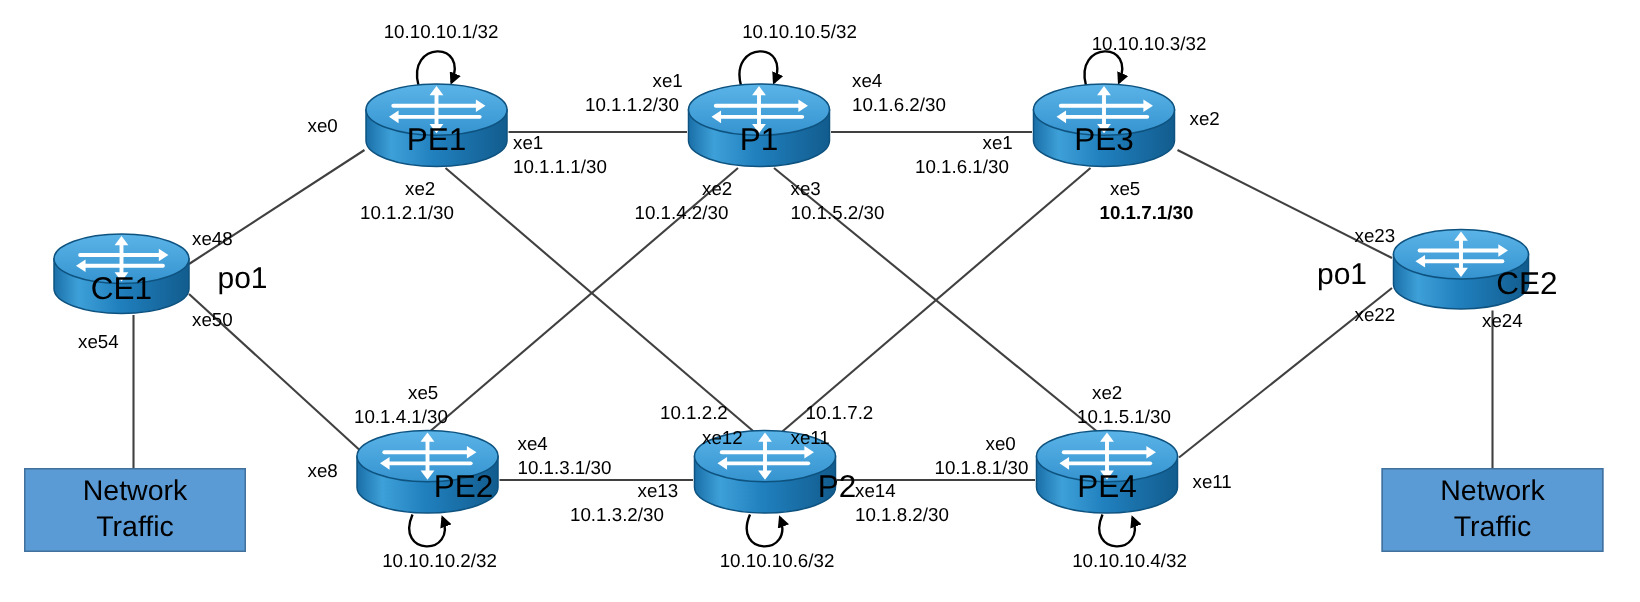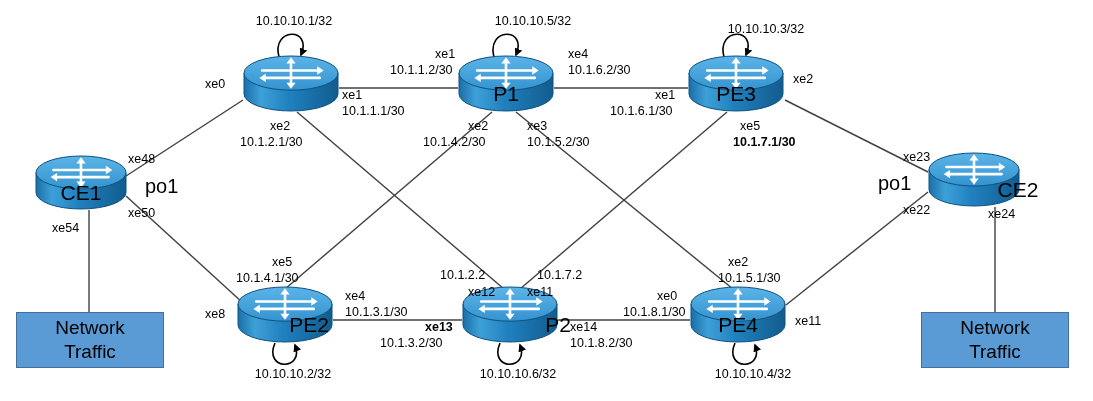--- a/index.html
+++ b/index.html
@@ -145,20 +145,21 @@
             <path d="M19.200000000000003,15.534999999999998 L74.88,15.534999999999998"></path>
             <path d="M21.12,22.887999999999998 L76.80000000000001,22.887999999999998"></path>
           </g>
           <g fill="#ffffff">
             <path d="M48,2.3679999999999986 l-4.6,6.2 h9.2 Z"></path>
             <path d="M48,33.831999999999994 l-4.6,-6.2 h9.2 Z"></path>
             <path d="M80.64,15.534999999999998 l-6.4,-4.2 v8.4 Z"></path>
             <path d="M16.32,22.887999999999998 l6.4,-4.2 v8.4 Z"></path>
           </g>
         </svg>
+        <div class="router-label" style="top: 27.505px;">PE1</div>
       </div>
       <div class="router" style="left: 458px; top: 55px; width: 96px; height: 57px;">
         <svg width="96" height="57" viewBox="0 0 96 57">
           <path d="M1,18.099999999999998 L1,38.900000000000006 A47,17.099999999999998 0 0 0 95,38.900000000000006 L95,18.099999999999998 Z" fill="url(#bodygrad)" stroke="#0E5380" stroke-width="1"></path>
           <ellipse cx="48" cy="18.099999999999998" rx="47" ry="17.099999999999998" fill="url(#topgrad)" stroke="#0E5380" stroke-width="1"></ellipse>
           <g fill="none" stroke="#ffffff" stroke-width="2.6" stroke-linecap="round">
             <path d="M48,5.788 L48,30.069999999999993"></path>
             <path d="M19.200000000000003,15.534999999999998 L74.88,15.534999999999998"></path>
             <path d="M21.12,22.887999999999998 L76.80000000000001,22.887999999999998"></path>
           </g>
@@ -305,21 +306,21 @@
       <div class="lbl" style="left: 128px; top: 206px;">xe50</div>
       <div class="lbl" style="left: 52px; top: 221px;">xe54</div>
       <div class="lbl" style="left: 903px; top: 150px;">xe23</div>
       <div class="lbl" style="left: 903px; top: 203px;">xe22</div>
       <div class="lbl" style="left: 988px; top: 207px;">xe24</div>
       <div class="lbl" style="left: 205px; top: 307px;">xe8</div>
       <div class="lbl" style="left: 272px; top: 255px;">xe5</div>
       <div class="lbl" style="left: 236px; top: 271px;">10.1.4.1/30</div>
       <div class="lbl" style="left: 345px; top: 289px;">xe4</div>
       <div class="lbl" style="left: 345px; top: 305px;">10.1.3.1/30</div>
-      <div class="lbl" style="left: 425px; top: 320px; font-weight: bold;">xe13</div>
+      <div class="lbl" style="left: 425px; top: 320px;">xe13</div>
       <div class="lbl" style="left: 380px; top: 336px;">10.1.3.2/30</div>
       <div class="lbl" style="left: 440px; top: 268px;">10.1.2.2</div>
       <div class="lbl" style="left: 468px; top: 285px;">xe12</div>
       <div class="lbl" style="left: 537px; top: 268px;">10.1.7.2</div>
       <div class="lbl" style="left: 527px; top: 285px;">xe11</div>
       <div class="lbl" style="left: 570px; top: 320px;">xe14</div>
       <div class="lbl" style="left: 570px; top: 336px;">10.1.8.2/30</div>
       <div class="lbl" style="left: 657px; top: 289px;">xe0</div>
       <div class="lbl" style="left: 623px; top: 305px;">10.1.8.1/30</div>
       <div class="lbl" style="left: 728px; top: 255px;">xe2</div>

